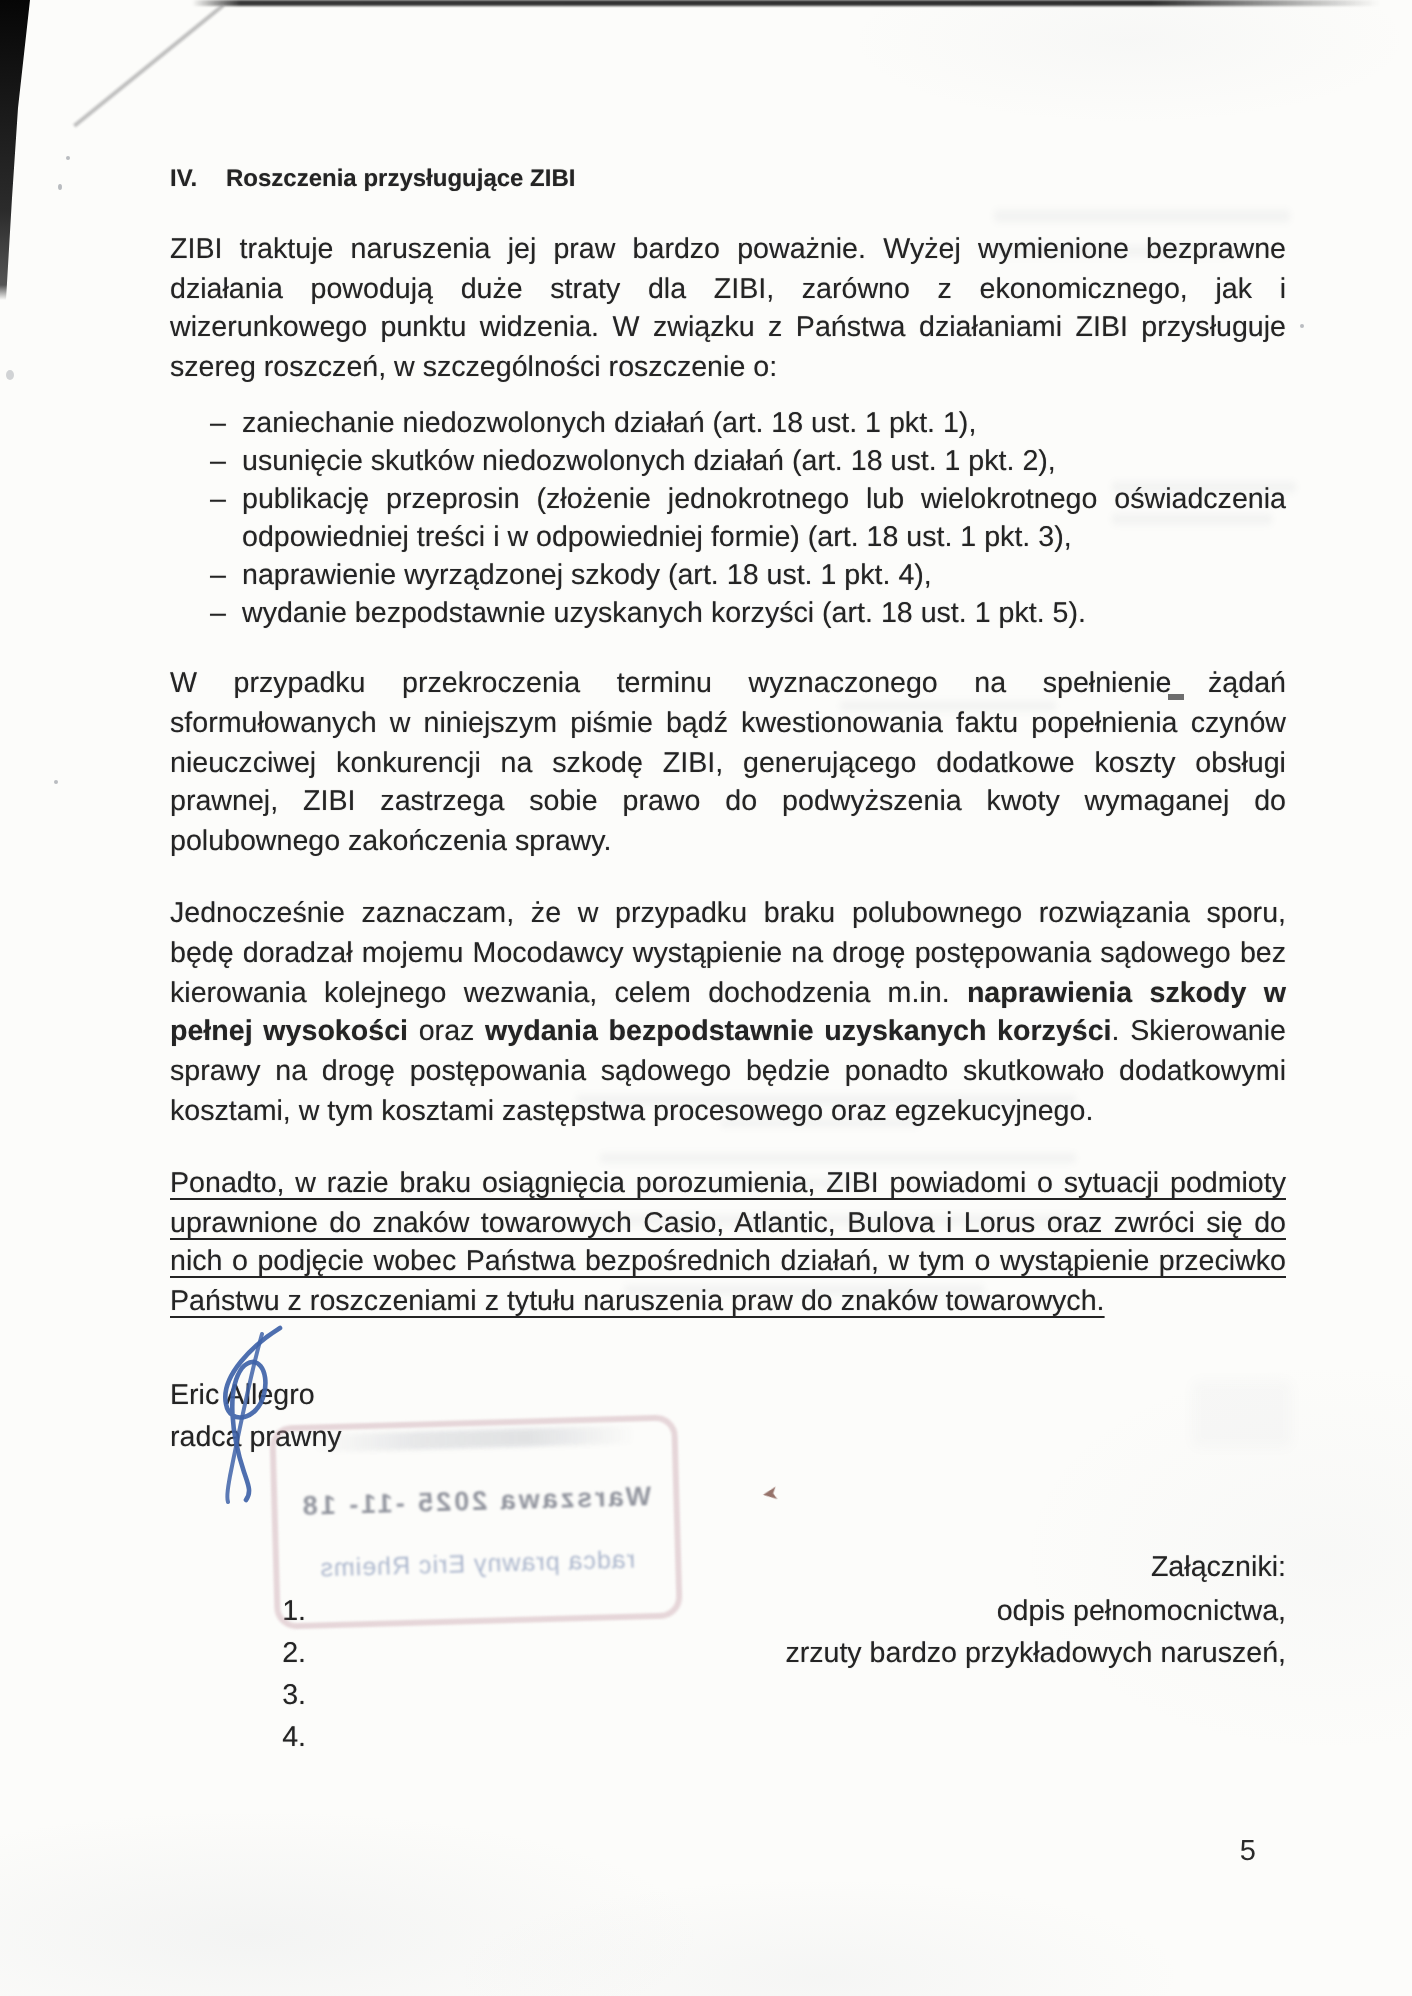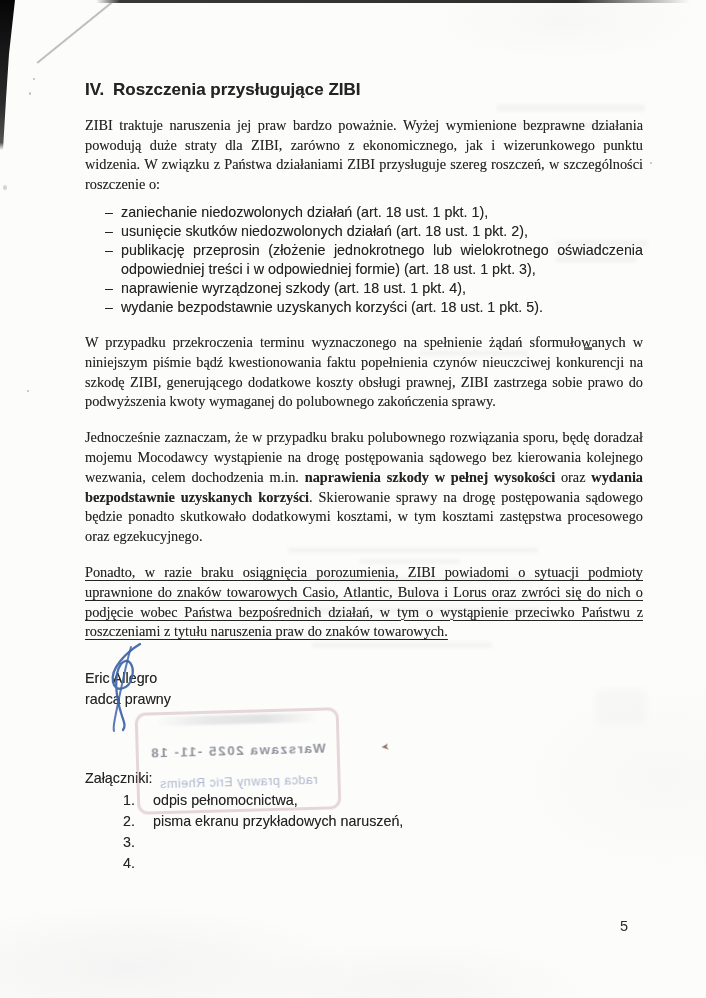--- a/index.html
+++ b/index.html
@@ -42,37 +42,37 @@
   .ink-speck{
     position:absolute;left:381px;top:741px;font-size:10px;color:#74453a;opacity:.75;
     transform:scaleX(-1) rotate(8deg);filter:blur(.2px);
   }
   
   .content{
     position:absolute;left:85px;top:80px;width:558px;
     font-size:14.3px;line-height:19.8px;
     text-shadow:0 0 .5px rgba(35,35,35,.4);
   }
-  .heading{display:flex;font-weight:700;font-size:17px;margin:0 0 6px 0;}
+  .heading{display:flex;font-weight:700;font-size:12px;margin:0 0 6px 0;}
   .heading .no{width:28px;flex:0 0 28px;}
-  p.para{margin:16px 0 8px 0;text-align:justify;font-family:Liberation Serif, serif;}
+  p.para{margin:16px 0 8px 0;text-align:justify;}
   .claims{margin:2px 0 9px 0;}
   .claim{display:flex;line-height:19px;}
   .claim .dash{flex:0 0 16px;margin-left:20px;}
   .claim .ct{flex:1;text-align:justify;}
   .sb{font-weight:700;}
   .su{text-decoration:underline;text-underline-offset:3px;text-decoration-thickness:1.2px;}
   .u-para{text-align:justify;}
   
   .sig-block{position:relative;margin-top:26px;height:64px;}
   .sig-name{line-height:21px;}
   .sig-title{line-height:21px;}
   .sig-svg{position:absolute;left:8px;top:-30px;pointer-events:none;}
   
-  .attachments{margin-top:36px;}
+  .attachments{margin-top:22px;text-align:right;}
   .att-label{line-height:21px;margin-bottom:1px;}
   .att-row{display:flex;line-height:21px;}
   .att-no{flex:0 0 30px;margin-left:38px;}
   .att-text{flex:1;}
   
   .stamp{
     position:absolute;left:136px;top:710px;width:198px;height:96px;
     border:3px solid rgba(194,152,163,0.38);border-radius:11px;
     transform:rotate(-1.6deg);
     filter:blur(0.5px);
@@ -172,21 +172,21 @@
   </div>
 
   <div class="attachments">
     <div class="att-label">Załączniki:</div>
     <div class="att-row">
       <span class="att-no">1.</span>
       <span class="att-text">odpis pełnomocnictwa,</span>
     </div>
     <div class="att-row">
       <span class="att-no">2.</span>
-      <span class="att-text">pisma ekranu przykładowych naruszeń,</span>
+      <span class="att-text">zrzuty bardzo przykładowych naruszeń,</span>
     </div>
     <div class="att-row">
       <span class="att-no">3.</span>
     </div>
     <div class="att-row">
       <span class="att-no">4.</span>
     </div>
   </div>
 
 </div>

